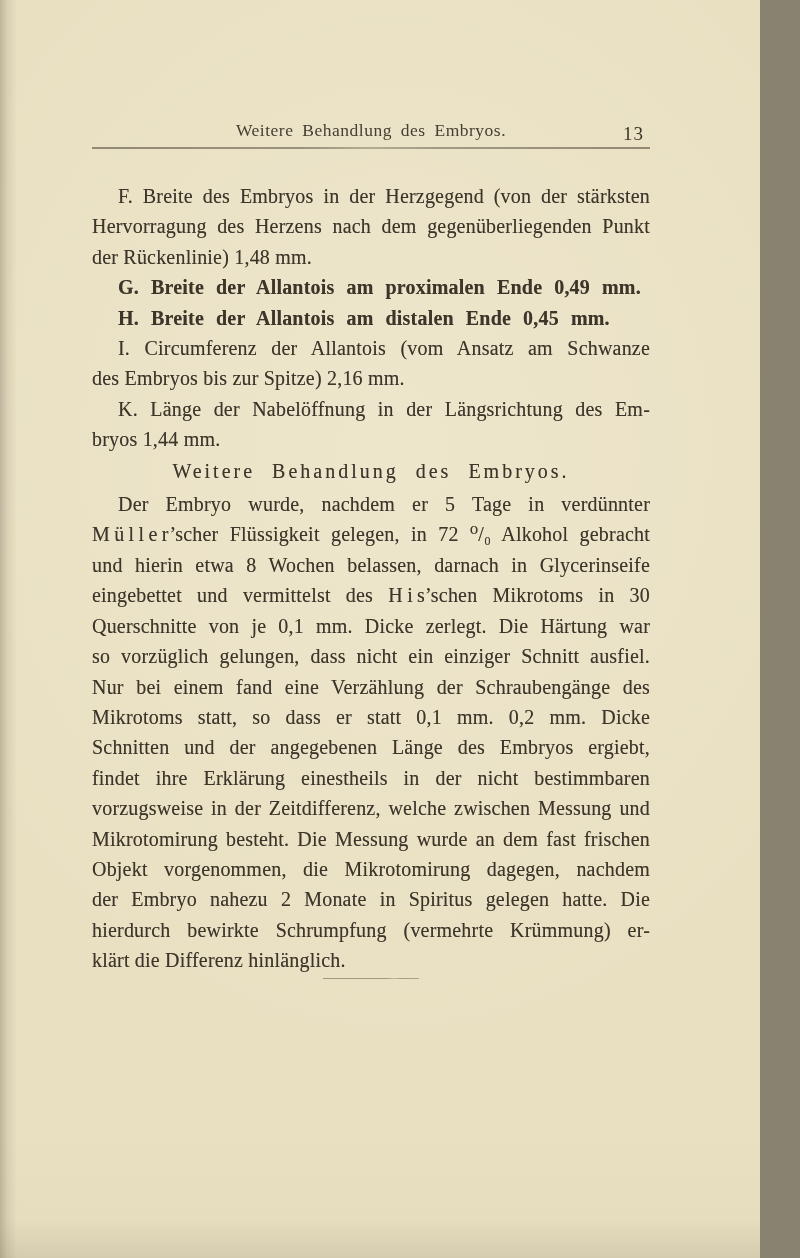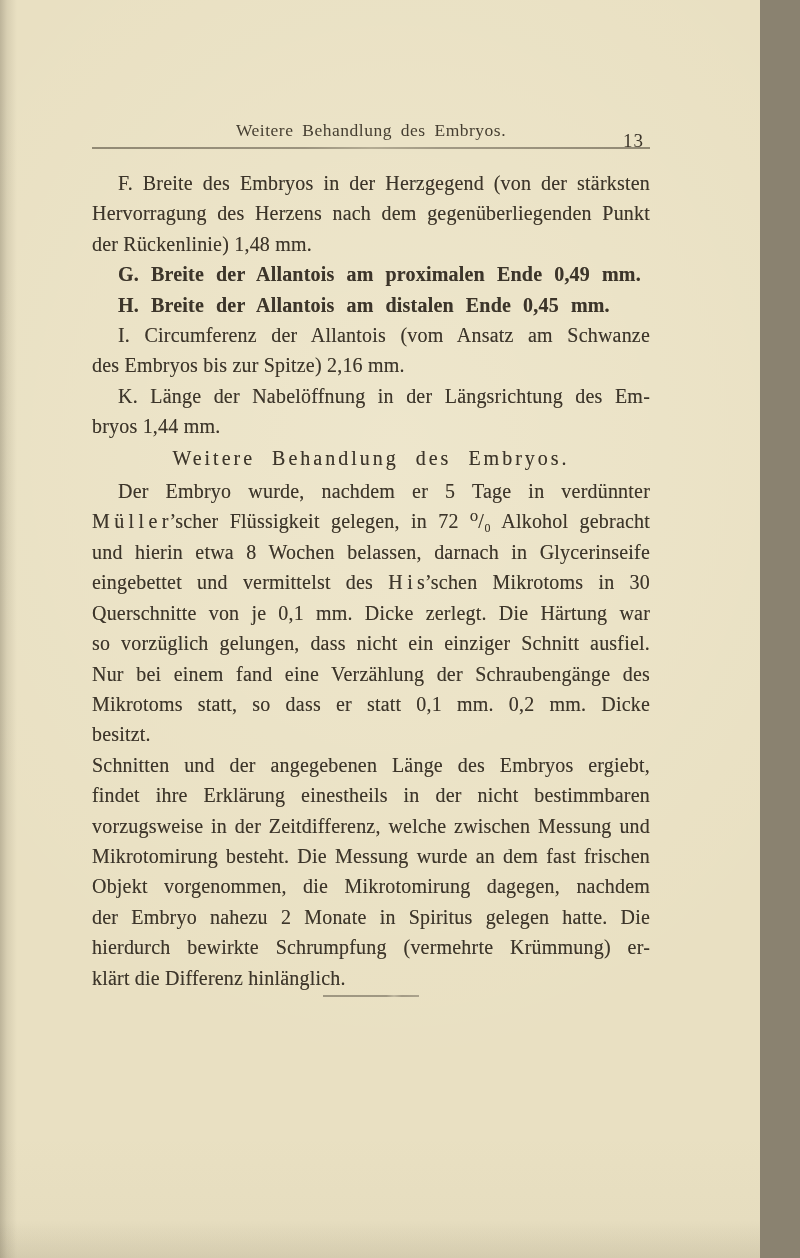--- a/index.html
+++ b/index.html
@@ -37,35 +37,35 @@
     text-align: center;
     font-size: 17.5px;
     line-height: 24px;
     letter-spacing: 0.5px;
     word-spacing: 4px;
     color: #453e31;
   }
   .page-number {
     position: absolute;
     right: 6px;
-    top: 11px;
+    top: 4px;
     font-size: 19px;
     line-height: 24px;
     letter-spacing: 1px;
     color: #3c352a;
   }
   .header-rule {
     height: 2px;
     margin-top: 5px;
     border: 0;
     opacity: 0.72;
     background: linear-gradient(90deg, #6f6755 0%, #7c7462 38%, #9e967f 50%, #857d6b 62%, #6f6755 100%);
   }
   .body-text {
-    margin-top: 19px;
+    margin-top: 32px;
     font-size: 20px;
     line-height: 30.4px;
   }
   .line {
     text-align: justify;
     text-align-last: justify;
     letter-spacing: 0.2px;
     text-shadow: 0 0 0.5px rgba(62,54,40,0.45);
   }
   .line.first { text-indent: 26px; }
@@ -134,21 +134,20 @@
 
     <div class="para">
         <div class="line first">Der Embryo wurde, nachdem er 5 Tage in verdünnter</div>
         <div class="line">M ü l l e r’scher Flüssigkeit gelegen, in 72 ⁰/₀ Alkohol gebracht</div>
         <div class="line">und hierin etwa 8 Wochen belassen, darnach in Glycerinseife</div>
         <div class="line">eingebettet und vermittelst des H i s’schen Mikrotoms in 30</div>
         <div class="line">Querschnitte von je 0,1 mm. Dicke zerlegt. Die Härtung war</div>
         <div class="line">so vorzüglich gelungen, dass nicht ein einziger Schnitt ausfiel.</div>
         <div class="line">Nur bei einem fand eine Verzählung der Schraubengänge des</div>
         <div class="line">Mikrotoms statt, so dass er statt 0,1 mm. 0,2 mm. Dicke</div>
-        <div class="line last">besitzt.</div>
       </div>
 
     <div class="para">
         <div class="line">Schnitten und der angegebenen Länge des Embryos ergiebt,</div>
         <div class="line">findet ihre Erklärung einestheils in der nicht bestimmbaren</div>
         <div class="line">vorzugsweise in der Zeitdifferenz, welche zwischen Messung und</div>
         <div class="line">Mikrotomirung besteht. Die Messung wurde an dem fast frischen</div>
         <div class="line">Objekt vorgenommen, die Mikrotomirung dagegen, nachdem</div>
         <div class="line">der Embryo nahezu 2 Monate in Spiritus gelegen hatte. Die</div>
         <div class="line">hierdurch bewirkte Schrumpfung (vermehrte Krümmung) er-</div>

